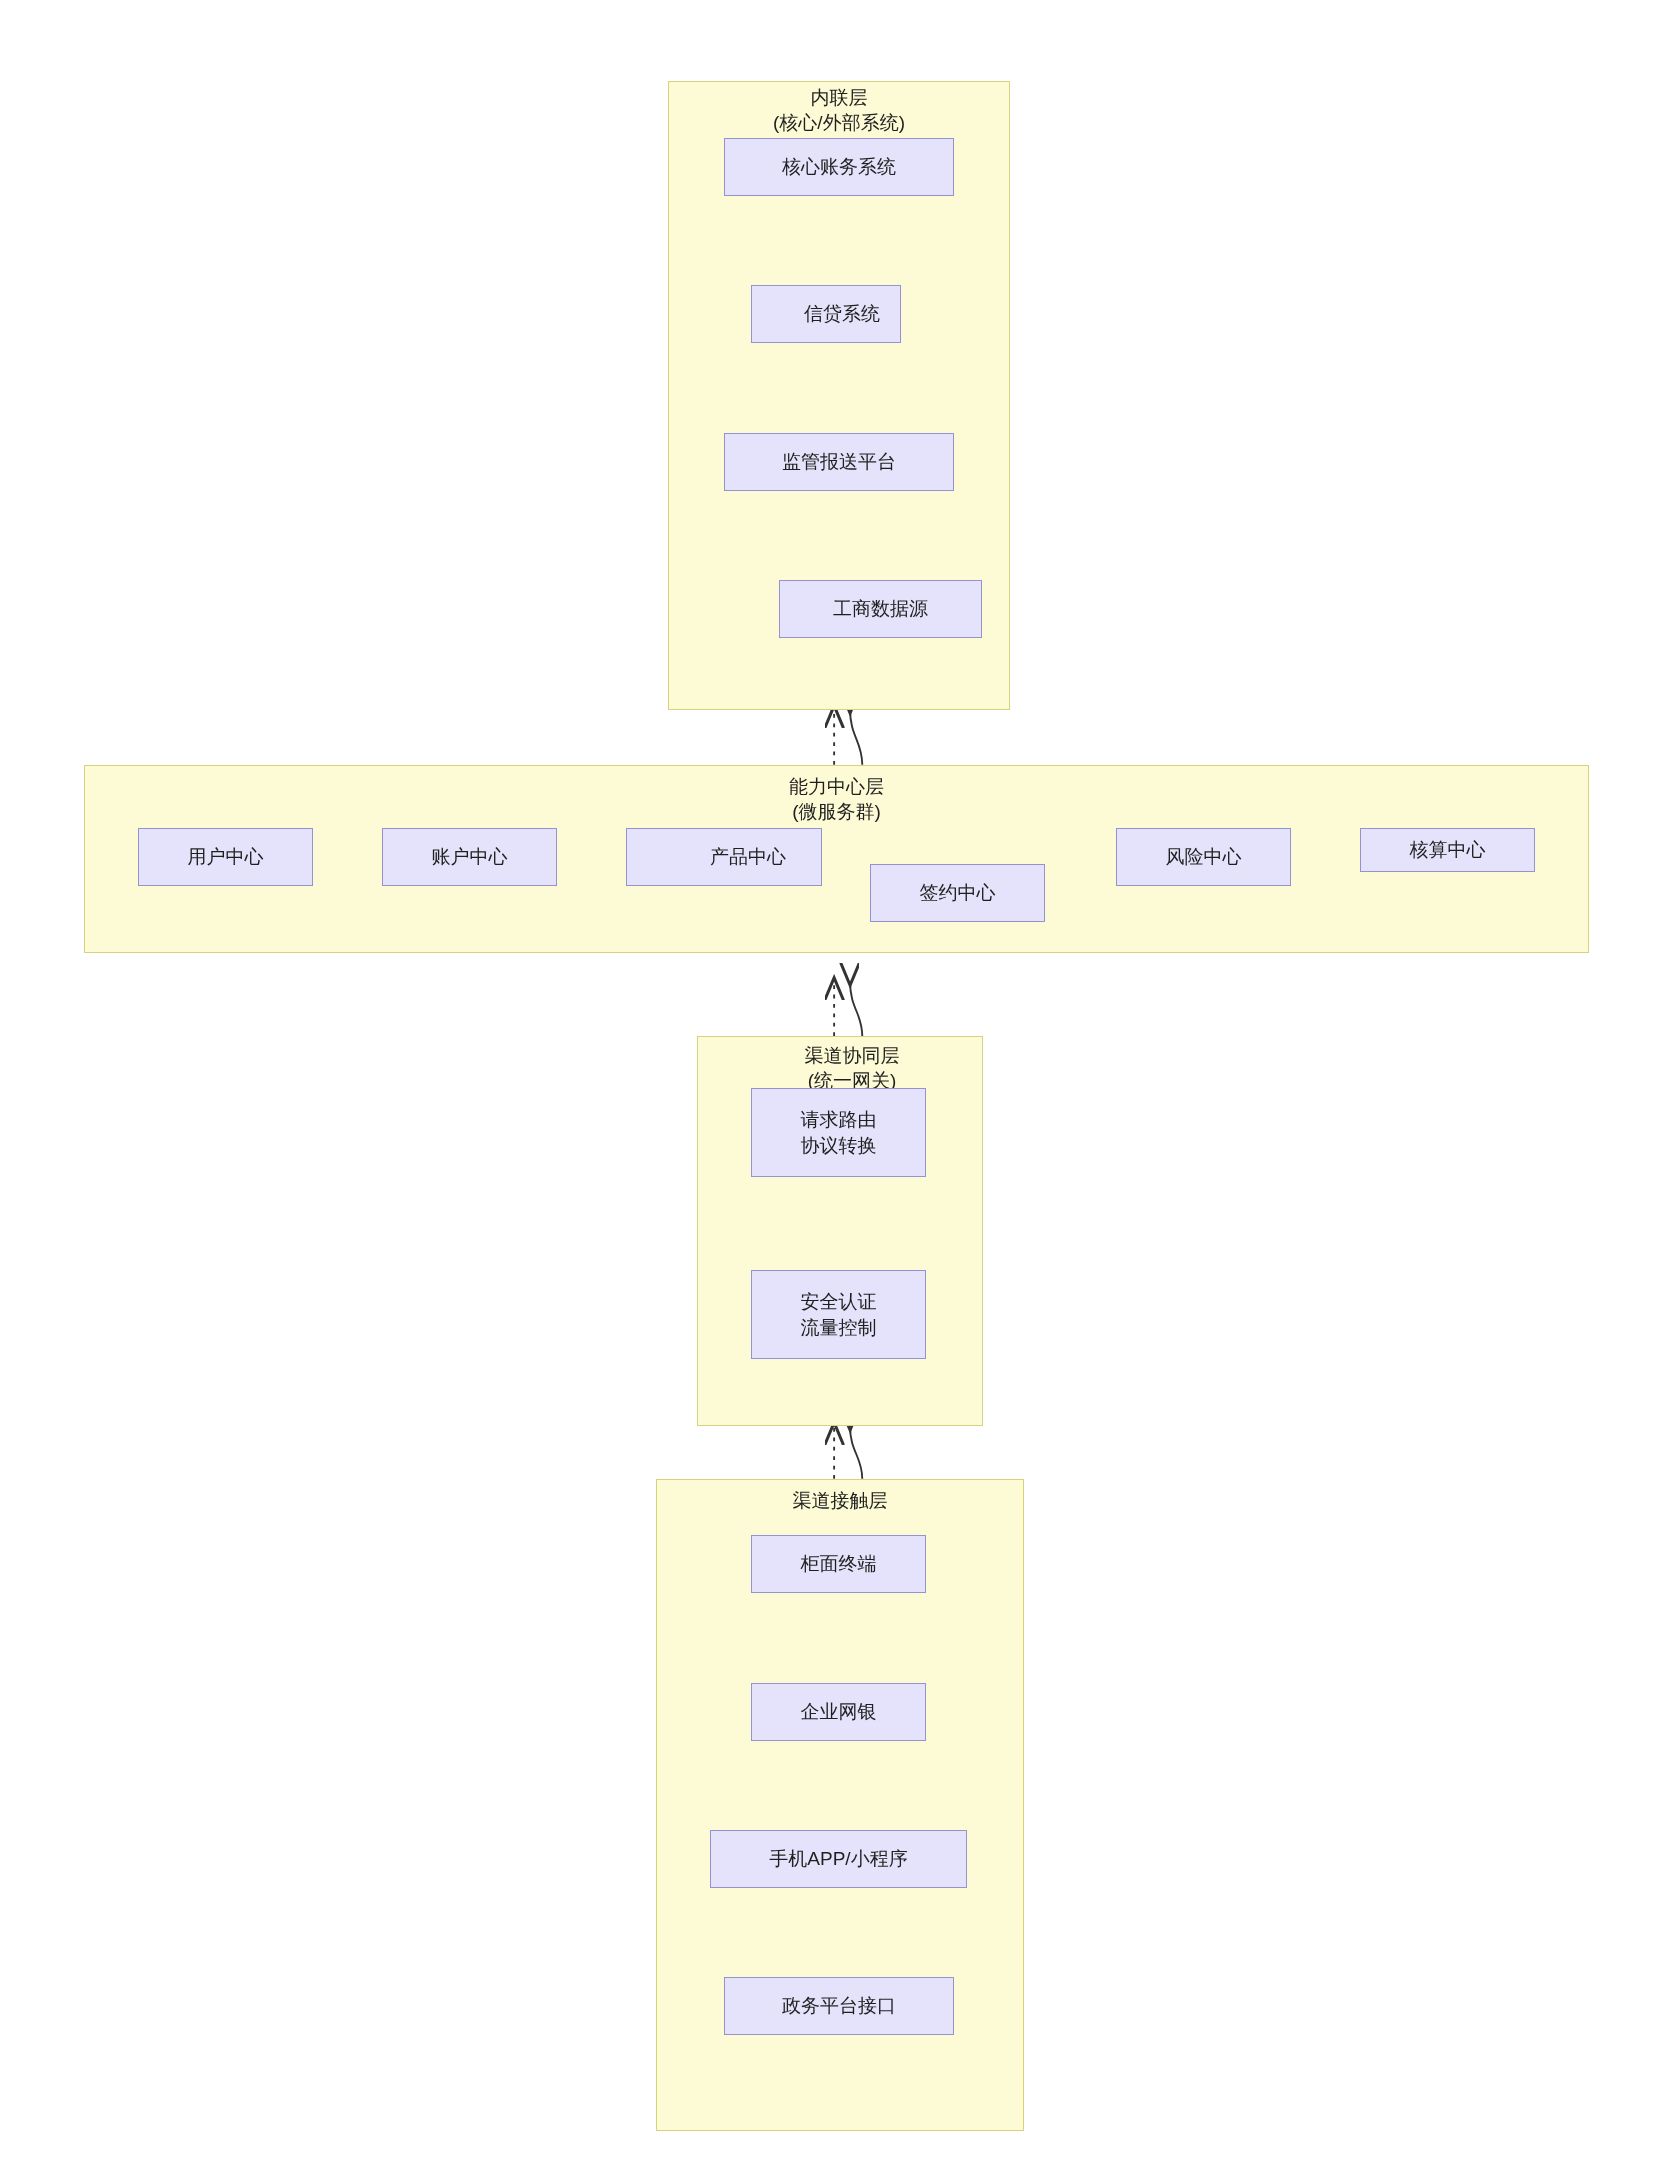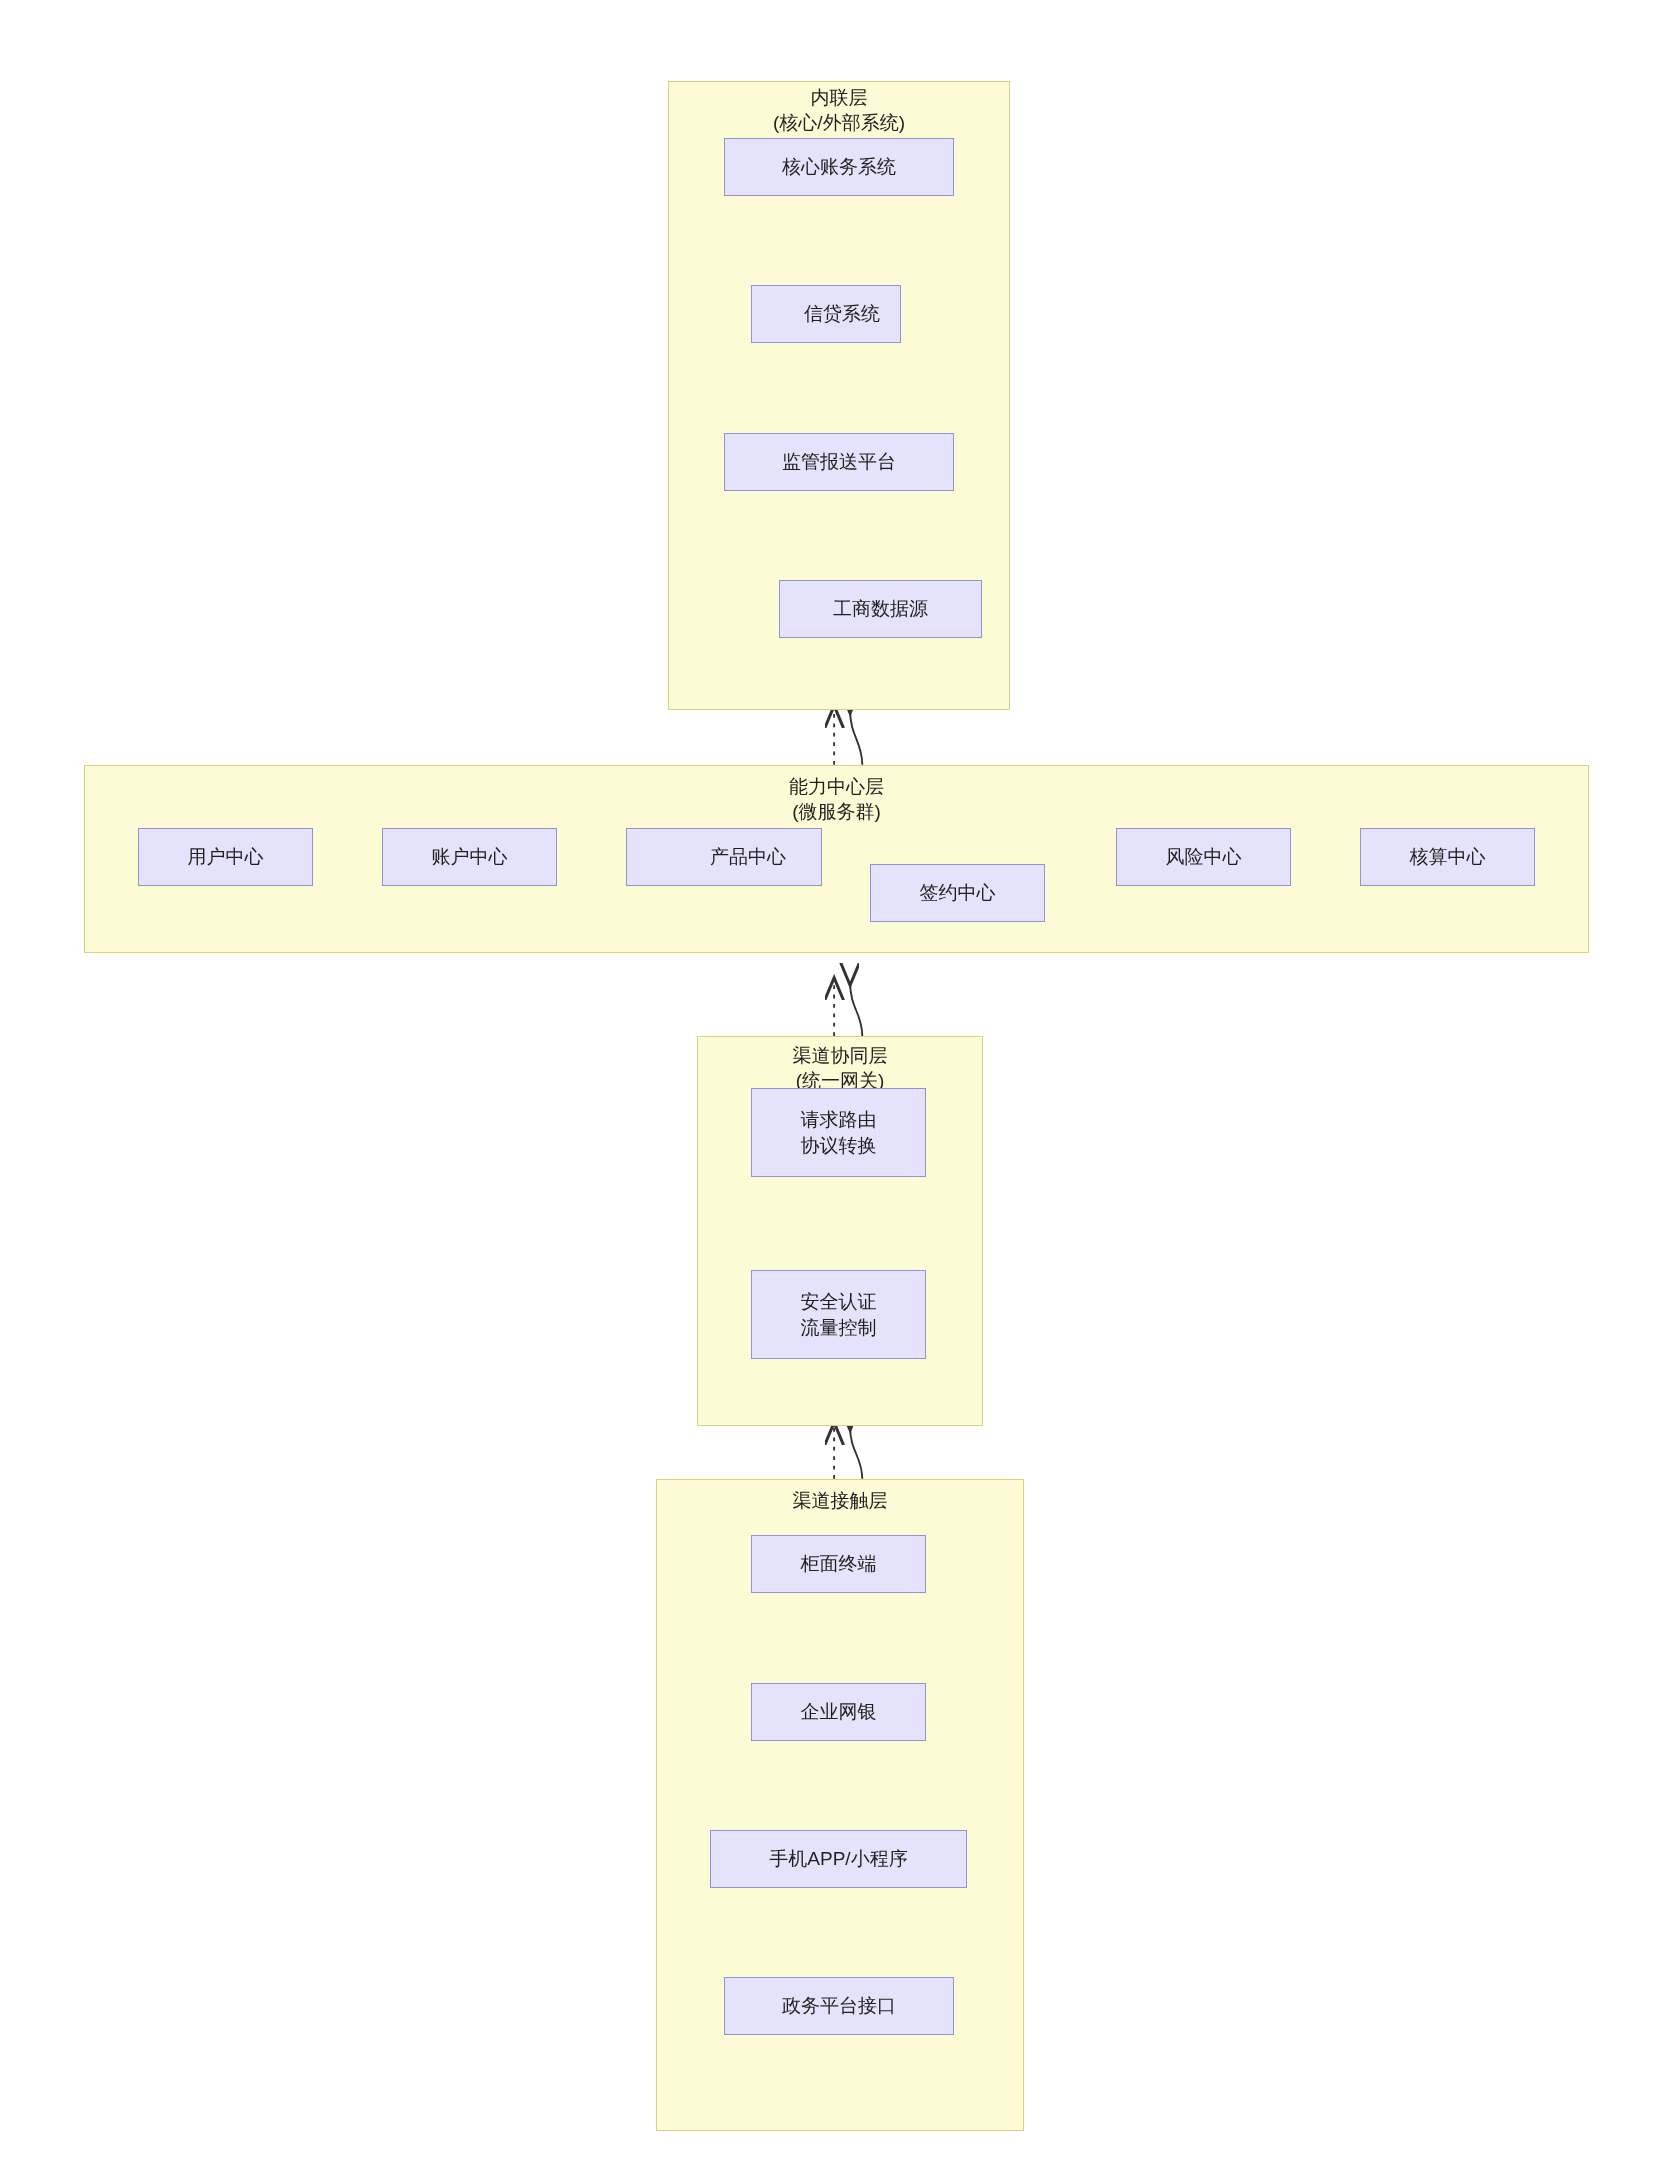--- a/index.html
+++ b/index.html
@@ -98,25 +98,25 @@
   <div class="layer-box" style="left:84px; top:765px; width:1505px; height:188px;">
   </div>
   <div class="layer-title" style="left:84px; top:774px; width:1505px;">能力中心层
 (微服务群)</div>
 
   <div class="node-box" style="left:138px; top:828px; width:175px; height:58px;">用户中心</div>
   <div class="node-box" style="left:382px; top:828px; width:175px; height:58px;">账户中心</div>
   <div class="node-box" style="left:626px; top:828px; width:196px; height:58px;padding-left:48px;">产品中心</div>
   <div class="node-box" style="left:870px; top:828px; width:175px; height:58px;margin-top:36px;">签约中心</div>
   <div class="node-box" style="left:1116px; top:828px; width:175px; height:58px;">风险中心</div>
-  <div class="node-box" style="left:1360px; top:828px; width:175px; height:58px;text-align:right;">核算中心</div>
+  <div class="node-box" style="left:1360px; top:828px; width:175px; height:44px;text-align:right;">核算中心</div>
 
   <div class="layer-box" style="left:697px; top:1036px; width:286px; height:390px;">
   </div>
-  <div class="layer-title" style="left:697px; top:1043px; width:286px;">渠道协同层
+  <div class="layer-title" style="left:697px; top:1043px; width:286px;padding-left:12px;">渠道协同层
 (统一网关)</div>
 
   <div class="node-box" style="left:751px; top:1088px; width:175px; height:89px;">请求路由
 协议转换</div>
   <div class="node-box" style="left:751px; top:1270px; width:175px; height:89px;">安全认证
 流量控制</div>
 
   <div class="layer-box" style="left:656px; top:1479px; width:368px; height:652px;">
   </div>
   <div class="layer-title" style="left:656px; top:1488px; width:368px;">渠道接触层</div>

